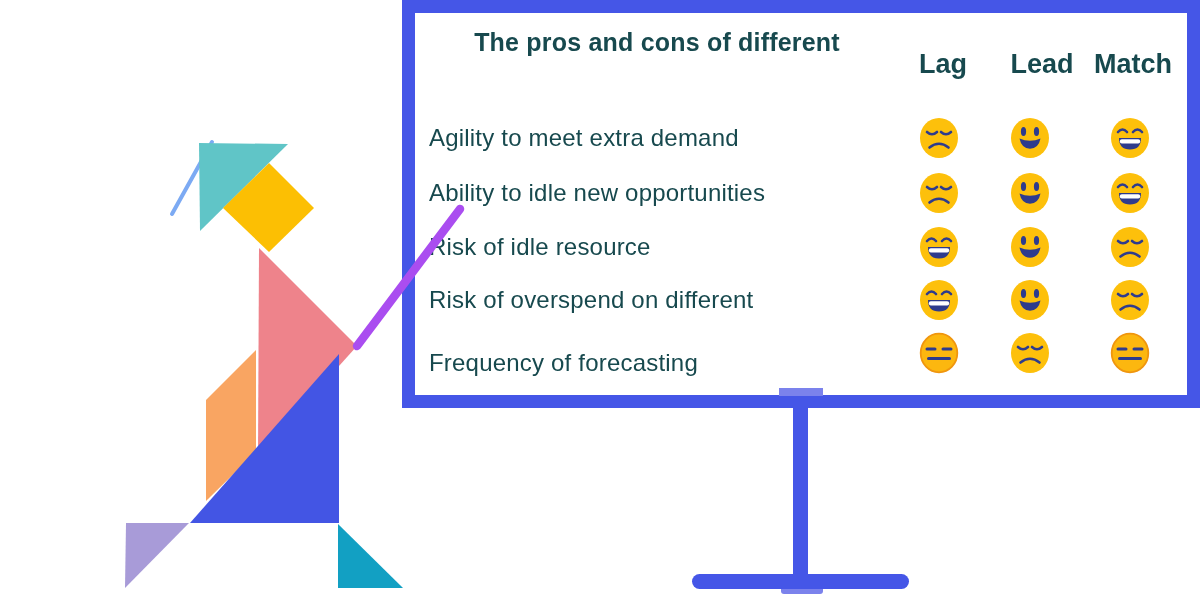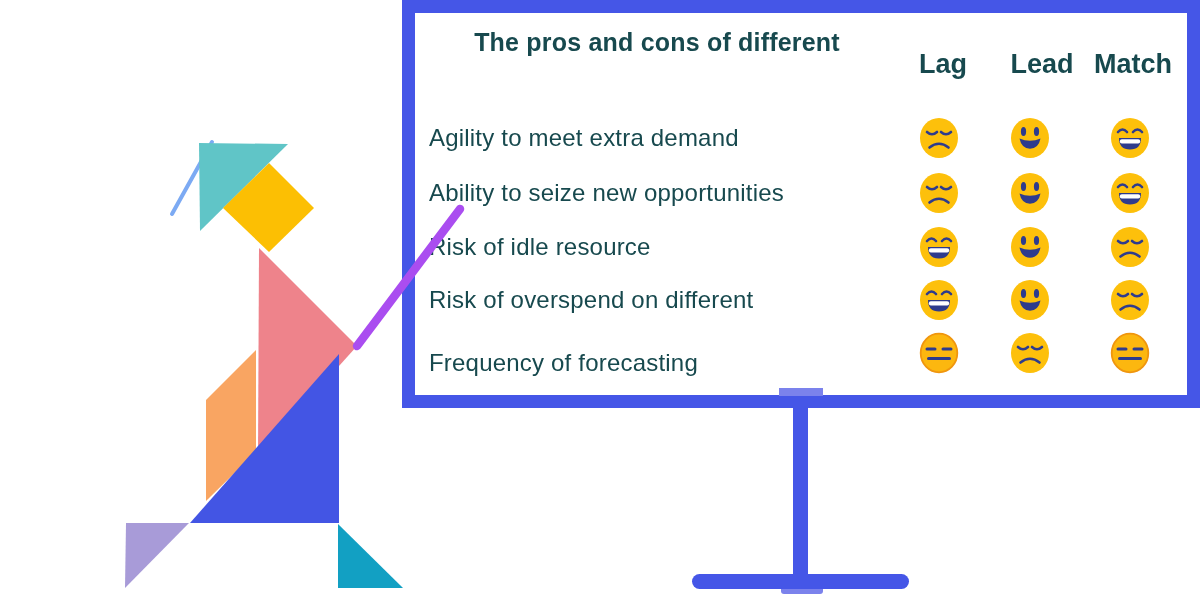--- a/index.html
+++ b/index.html
@@ -97,21 +97,21 @@
       </span>
       <span class="emoji" style="left: 1130px; top: 138px;">
         <svg width="40" height="42" viewBox="0 0 40 42">
           <ellipse class="em-face" cx="20" cy="21" rx="19" ry="20"></ellipse>
           <path class="em-stroke" d="M8,15 Q12.5,10 17,15"></path>
           <path class="em-stroke" d="M23,15 Q27.5,10 32,15"></path>
           <path class="em-fill" d="M9,21 L31,21 Q31,32.5 20,32.5 Q9,32.5 9,21 Z"></path>
           <rect class="em-teeth" x="9.8" y="22.3" width="20.4" height="4.2" rx="2"></rect>
         </svg>
       </span>
-      <div class="row-label" style="top: 178px;">Ability to seize new opportunities</div>
+      <div class="row-label" style="top: 178px;">Ability to idle new opportunities</div>
       <span class="emoji" style="left: 939px; top: 193px;">
         <svg width="40" height="42" viewBox="0 0 40 42">
           <ellipse class="em-face" cx="20" cy="21" rx="19" ry="20"></ellipse>
           <path class="em-stroke" d="M8,15 Q13,19.5 18,15"></path>
           <path class="em-stroke" d="M22,15 Q27,19.5 32,15"></path>
           <path class="em-stroke" d="M10.5,30.5 Q20,23 29.5,30.5"></path>
         </svg>
       </span>
       <span class="emoji" style="left: 1030px; top: 193px;">
         <svg width="40" height="42" viewBox="0 0 40 42">

